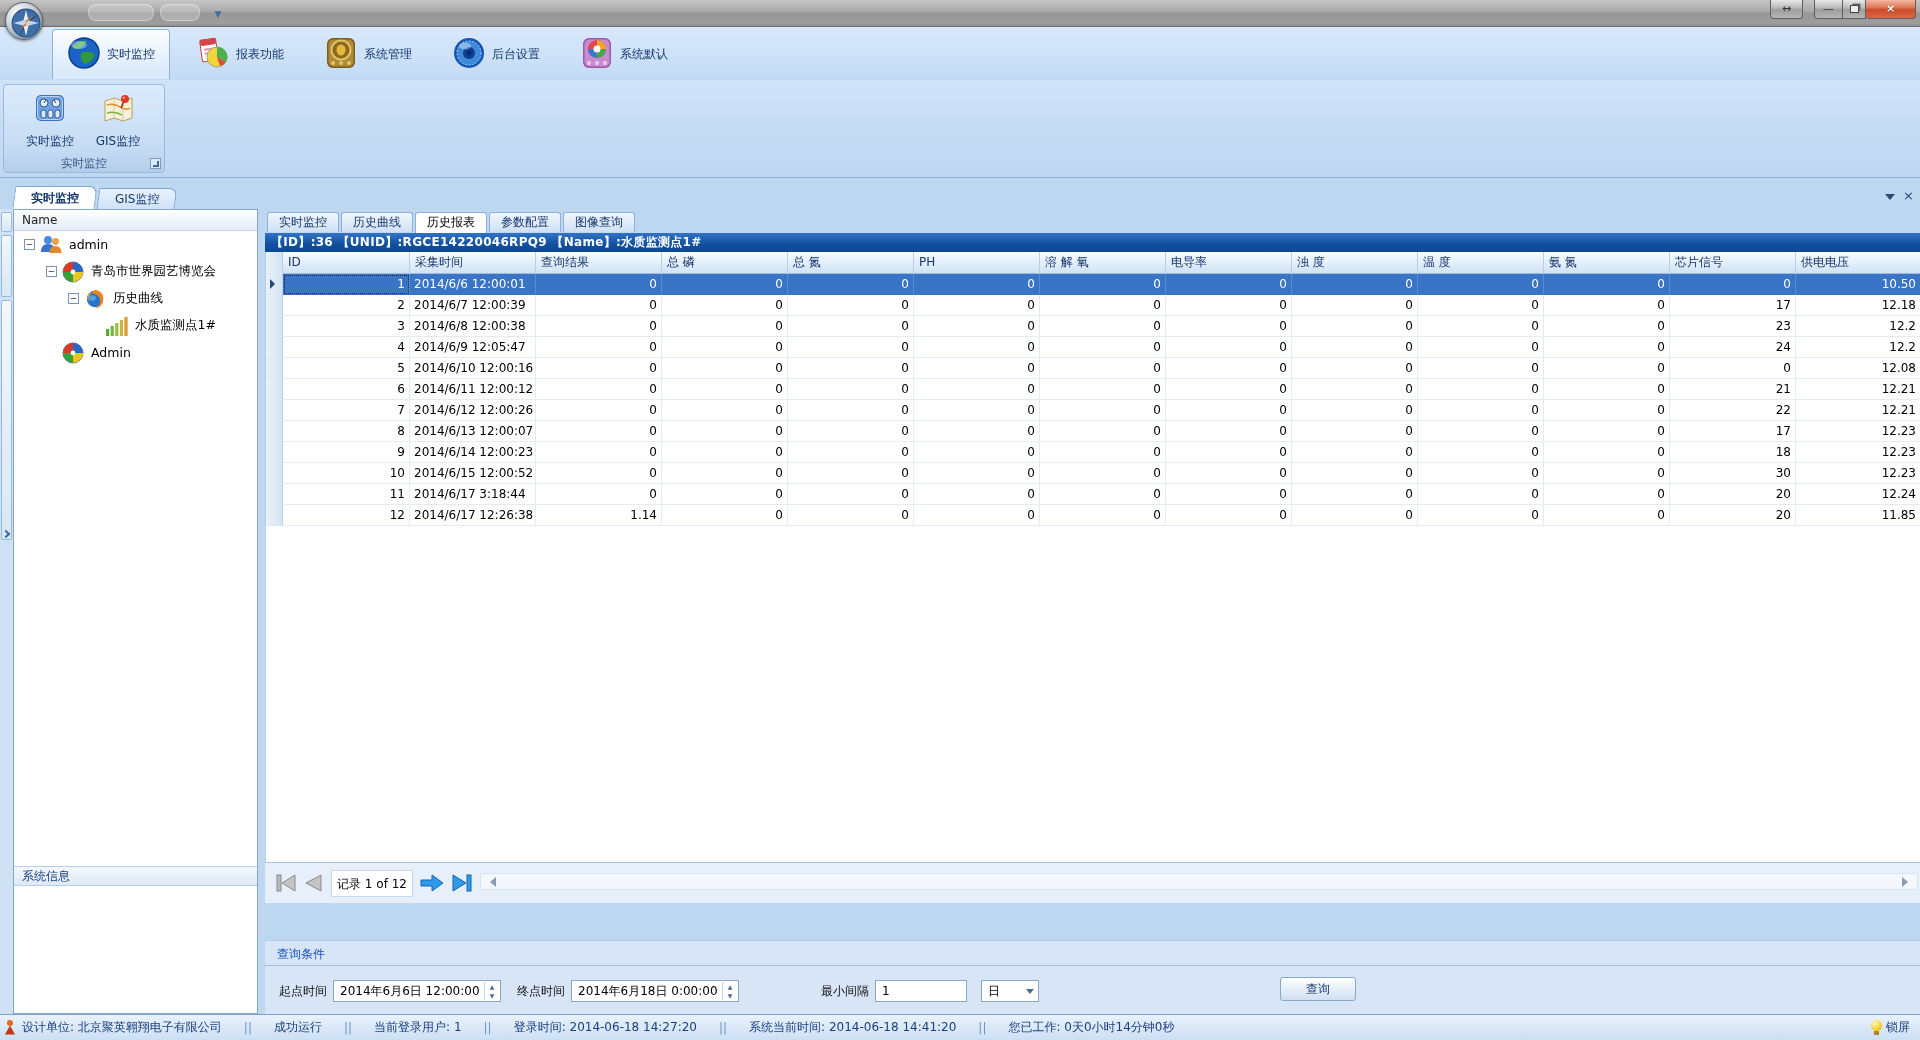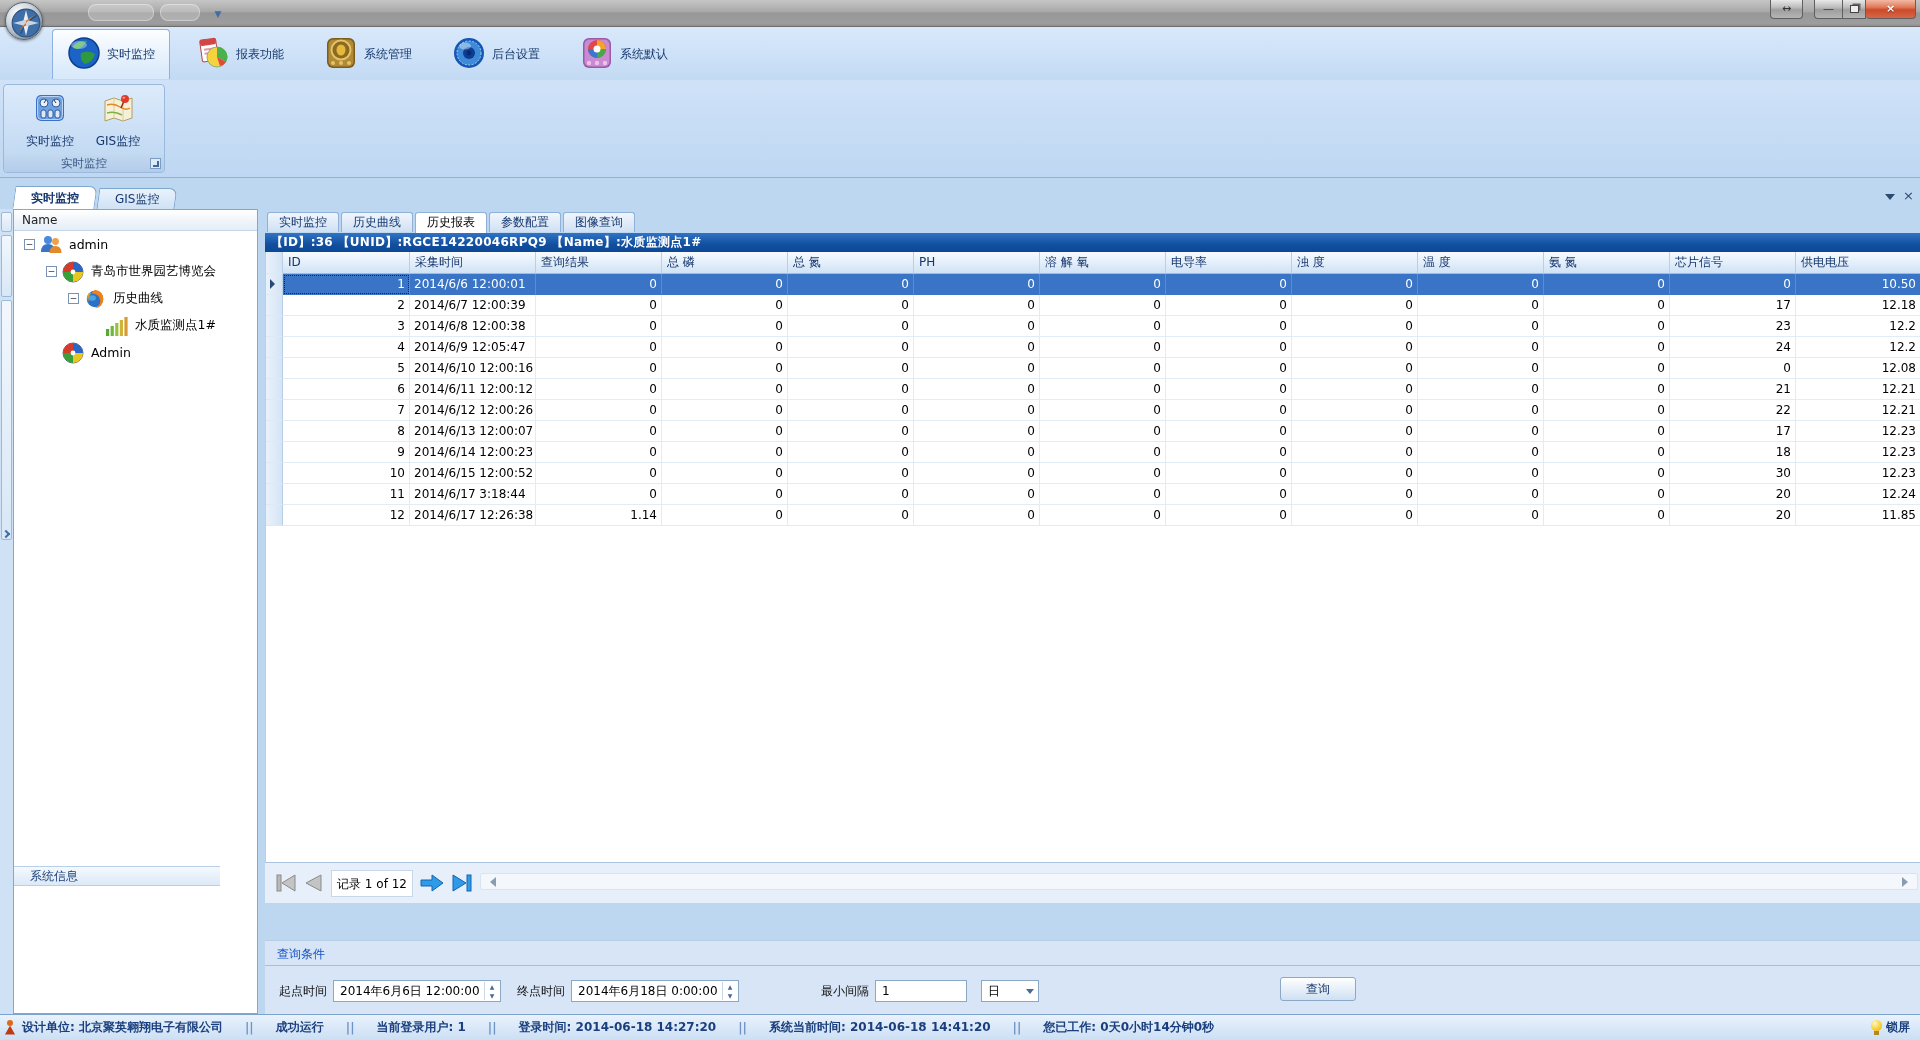--- a/index.html
+++ b/index.html
@@ -85,23 +85,23 @@
   #tree-panel { position:absolute; left:13px; top:209px; width:245px; height:805px;
     background:#fff; border:1px solid #86a7cc; }
   #tree-header { height:21px; background:linear-gradient(#ffffff,#e4edf8);
     border-bottom:1px solid #c5d6ea; line-height:20px; padding-left:8px; color:#222; }
   .tree-item { height:27px; display:flex; align-items:center; }
   .tree-expander { width:11px; height:11px; border:1px solid #7a93b5; background:#fff;
     font-size:9px; line-height:9px; text-align:center; color:#333; margin-right:4px;
     flex:none; }
   .tree-icon { width:24px; height:22px; margin-right:6px; flex:none; }
   .tree-label { color:#000; font-size:12.5px; white-space:nowrap; }
-  #sysinfo-bar { position:absolute; left:0; width:206px; top:656px; height:20px;
+  #sysinfo-bar { position:absolute; left:0; width:243px; top:656px; height:20px;
     background:linear-gradient(#f4f9fe,#dce9f6); border-top:1px solid #b8cfe8;
-    border-bottom:1px solid #b8cfe8; color:#1a3f7a; line-height:19px; padding-left:16px; }
+    border-bottom:1px solid #b8cfe8; color:#1a3f7a; line-height:19px; padding-left:8px; }
 
   
   #content { position:absolute; left:265px; top:209px; width:1655px; height:805px; }
   #inner-tabs { position:absolute; left:2px; top:3px; height:20px; display:flex; gap:2px; }
   .itab { padding:0 11px; line-height:19px; height:20px; color:#16386e;
     border:1px solid #8fb0d8; border-bottom:none; border-radius:3px 3px 0 0;
     background:linear-gradient(#f0f6fd,#cfe0f4); }
   .itab.active { background:#fff; color:#000; height:21px; }
   #info-bar { position:absolute; left:0; top:24px; width:1655px; height:19px;
     background:linear-gradient(#3273c5,#11509f 60%,#0b4896); color:#fff; font-weight:bold;
@@ -161,21 +161,21 @@
   .qselect { width:58px; margin-right:0; }
   .drop-arrow { position:absolute; right:4px; top:8px; width:0; height:0;
     border:4px solid transparent; border-top:5px solid #4a6b95; }
   #query-btn { position:absolute; left:1015px; top:36px; width:76px; height:24px;
     background:linear-gradient(#ffffff,#e2ecf8 60%,#cfe0f2); border:1px solid #8aa8c8;
     border-radius:3px; text-align:center; line-height:22px; color:#16386e; }
 
   
   #statusbar { position:absolute; left:0; top:1014px; width:1920px; height:26px;
     background:linear-gradient(#e9f2fc,#cbdff4); border-top:1px solid #7da2ce;
-    display:flex; align-items:center; color:#1b3f7e;font-weight:bold; }
+    display:flex; align-items:center; color:#1b3f7e; }
   .sb-item { white-space:nowrap; }
   .sb-sep { color:#6f93c4; margin:0 22px; }
   #sb-person { width:12px; height:16px; margin:0 6px 0 4px; position:relative; flex:none; }
   #sb-person:before { content:""; position:absolute; left:3px; top:0; width:6px; height:6px;
     border-radius:50%; background:#e06a18; }
   #sb-person:after { content:""; position:absolute; left:1px; top:6px; width:10px; height:9px;
     background:#c03a10; clip-path:polygon(50% 0,100% 100%,0 100%); }
   #sb-right { margin-left:auto; display:flex; align-items:center; gap:4px; padding-right:0; }
   #sb-bulb { width:11px; height:15px; position:relative; flex:none; }
   #sb-bulb:before { content:""; position:absolute; left:0; top:0; width:11px; height:11px;

